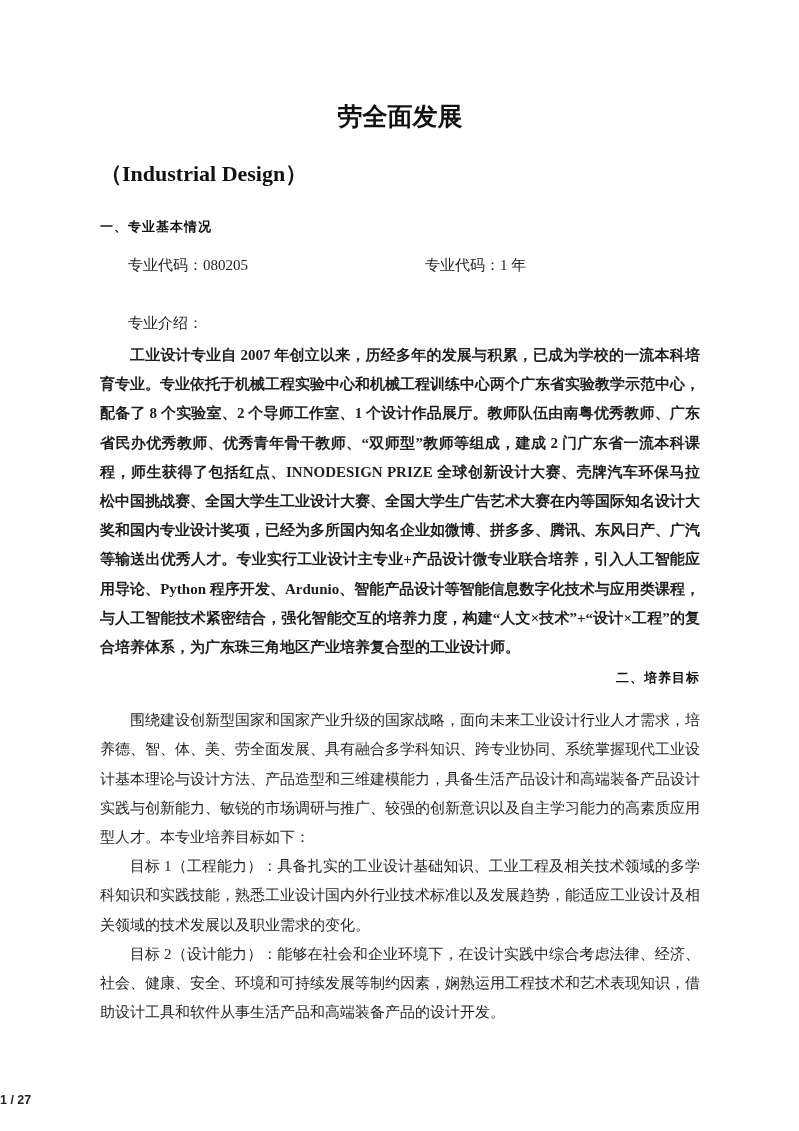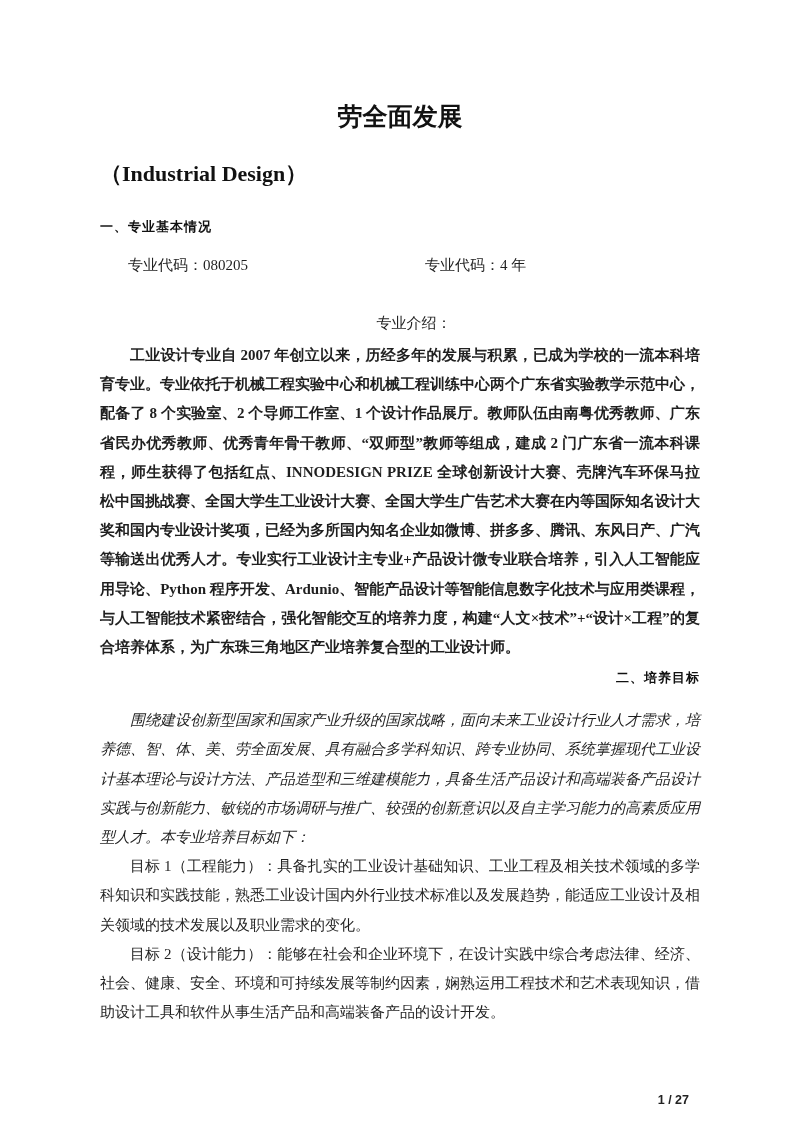--- a/index.html
+++ b/index.html
@@ -54,39 +54,38 @@
     row-gap: 36px;
     font-size: 15px;
     line-height: 20px;
   }
   .field { white-space: nowrap; }
   .intro-label {
     margin-top: 38px;
     margin-left: 28px;
     font-size: 15px;
     line-height: 20px;
-    text-align: center;
   }
   .para {
     margin: 0;
     font-size: 15px;
     line-height: 29.2px;
     text-align: justify;
     text-indent: 2em;
     word-break: break-word;
   }
   .intro-para { margin-top: 8px; font-weight: bold; }
   .heading-objectives { margin-top: 2px; text-align: right; }
-  .obj-lead { margin-top: 14px; font-style: italic; }
+  .obj-lead { margin-top: 14px; }
   .page-number {
     position: absolute;
-    left: 8px;
+    left: 0;
     width: 681px;
     top: 1092px;
-    text-align: right;
+    text-align: left;
     font-family: "Liberation Sans", "DejaVu Sans", sans-serif;
     font-weight: bold;
     font-size: 12.5px;
     line-height: 16px;
     color: #222;
   }
 </style>
 </head>
 <body>
 
@@ -96,21 +95,21 @@
 
   <div class="doc-subtitle">（Industrial Design）</div>
 
   <div class="section-heading">一、专业基本情况</div>
 
   <div class="fields">
     <div class="field">
       <span>专业代码：</span><span>080205</span>
     </div>
     <div class="field">
-      <span>专业代码：</span><span>4 年</span>
+      <span>专业代码：</span><span>1 年</span>
     </div>
   </div>
 
   <div class="intro-label">专业介绍：</div>
 
   <p class="para intro-para">工业设计专业自 2007 年创立以来，历经多年的发展与积累，已成为学校的一流本科培育专业。专业依托于机械工程实验中心和机械工程训练中心两个广东省实验教学示范中心，配备了 8 个实验室、2 个导师工作室、1 个设计作品展厅。教师队伍由南粤优秀教师、广东省民办优秀教师、优秀青年骨干教师、“双师型”教师等组成，建成 2 门广东省一流本科课程，师生获得了包括红点、INNODESIGN PRIZE 全球创新设计大赛、壳牌汽车环保马拉松中国挑战赛、全国大学生工业设计大赛、全国大学生广告艺术大赛在内等国际知名设计大奖和国内专业设计奖项，已经为多所国内知名企业如微博、拼多多、腾讯、东风日产、广汽等输送出优秀人才。专业实行工业设计主专业+产品设计微专业联合培养，引入人工智能应用导论、Python 程序开发、Ardunio、智能产品设计等智能信息数字化技术与应用类课程，与人工智能技术紧密结合，强化智能交互的培养力度，构建“人文×技术”+“设计×工程”的复合培养体系，为广东珠三角地区产业培养复合型的工业设计师。</p>
 
   <div class="section-heading heading-objectives">二、培养目标</div>
 
   <p class="para obj-lead">围绕建设创新型国家和国家产业升级的国家战略，面向未来工业设计行业人才需求，培养德、智、体、美、劳全面发展、具有融合多学科知识、跨专业协同、系统掌握现代工业设计基本理论与设计方法、产品造型和三维建模能力，具备生活产品设计和高端装备产品设计实践与创新能力、敏锐的市场调研与推广、较强的创新意识以及自主学习能力的高素质应用型人才。本专业培养目标如下：</p>

